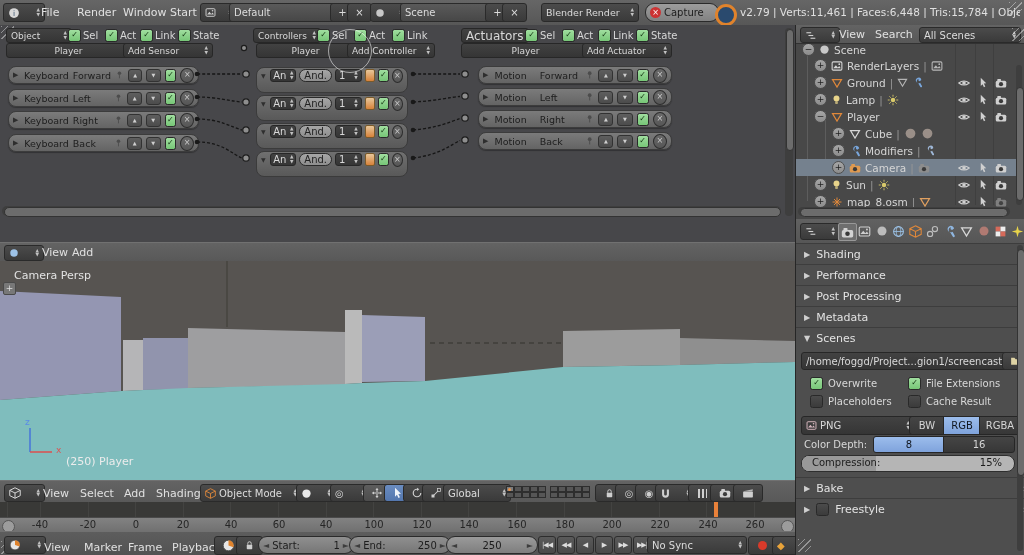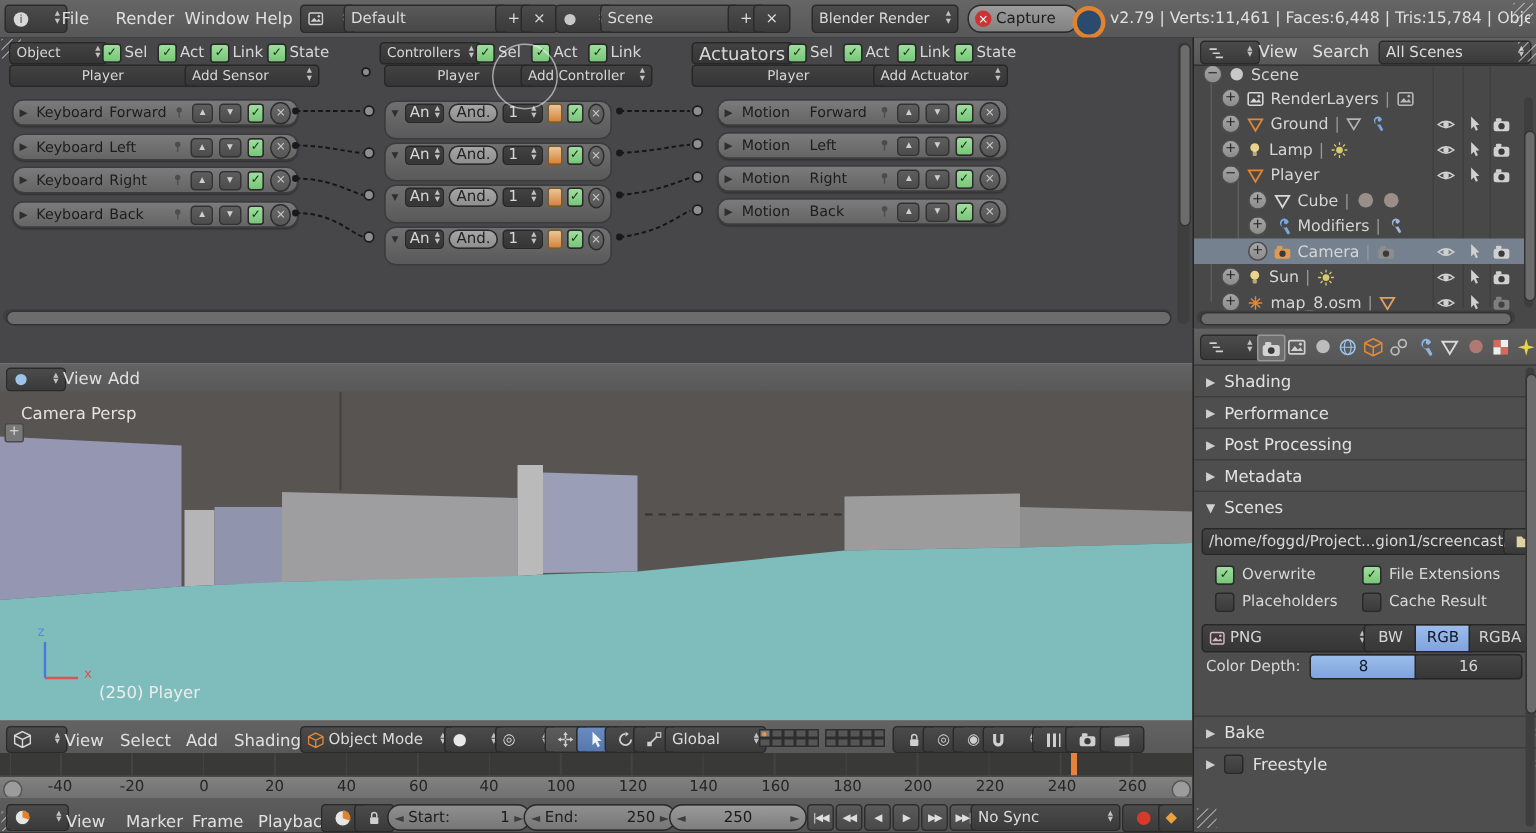--- a/index.html
+++ b/index.html
@@ -178,21 +178,21 @@
           <use href="#s-info"></use>
         </svg>
     <span class="updn">
           <b>▲</b>
           <b>▼</b>
         </span>
   </div>
   <span class="mtxt" style="left:41px">File</span>
   <span class="mtxt" style="left:77px">Render</span>
   <span class="mtxt" style="left:123px">Window</span>
-  <span class="mtxt" style="left:170px">Help</span>
+  <span class="mtxt" style="left:170px">Start</span>
 
   <div class="wbtn" style="left:200px;top:3px;width:27px;height:17px;justify-content:center">
     <svg class="i" width="11" height="11" style="color:#cfcfcf">
           <use href="#s-photo"></use>
         </svg>
     <span class="updn">
           <b>▲</b>
           <b>▼</b>
         </span>
   </div>
@@ -1156,20 +1156,25 @@
       </span>
 
   <span class="flabel" style="left:8px;top:220px">Color Depth:</span>
   <span class="seg on" style="left:77px;top:217px;width:70px;height:15px;border-radius:3px 0 0 3px">
         <span>8</span>
       </span>
   <span class="seg" style="left:147px;top:217px;width:70px;height:15px;border-radius:0 3px 3px 0">
         <span>16</span>
       </span>
 
+  <div class="abs" style="left:5px;top:236px;width:212px;height:15px;border-radius:8px;background:#b5b5b5;border:1px solid #2e2e2e;overflow:hidden">
+    <span class="abs" style="left:0;top:0;width:35%;height:15px;background:#999"></span>
+    <span class="abs" style="left:10px;top:1px;font-size:10px;color:#1c1c1c">Compression:</span>
+    <span class="abs" style="right:12px;top:1px;font-size:10px;color:#1c1c1c">15%</span>
+  </div>
 
   <div class="panel" style="top:258px">
     <span style="font-size:8px;color:#cfcfcf">▶</span>
     <span>Bake</span>
     <span class="grip4">∷∷</span>
   </div>
   <div class="panel" style="top:279px">
     <span style="font-size:8px;color:#cfcfcf">▶</span>
     <span class="cb off">✓</span>
     <span>Freestyle</span>

